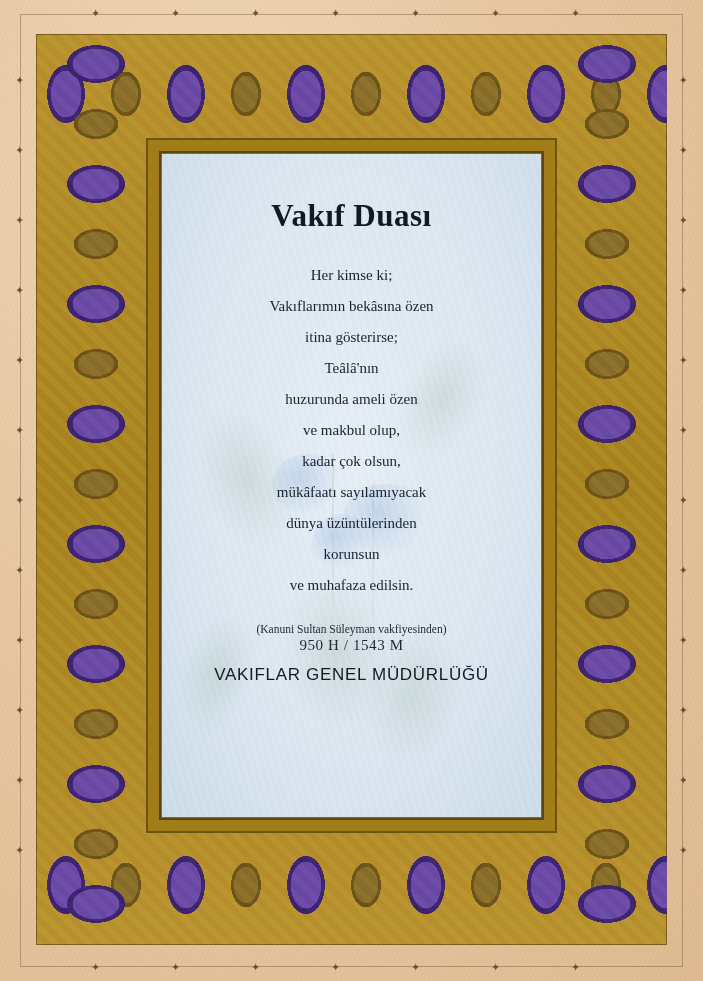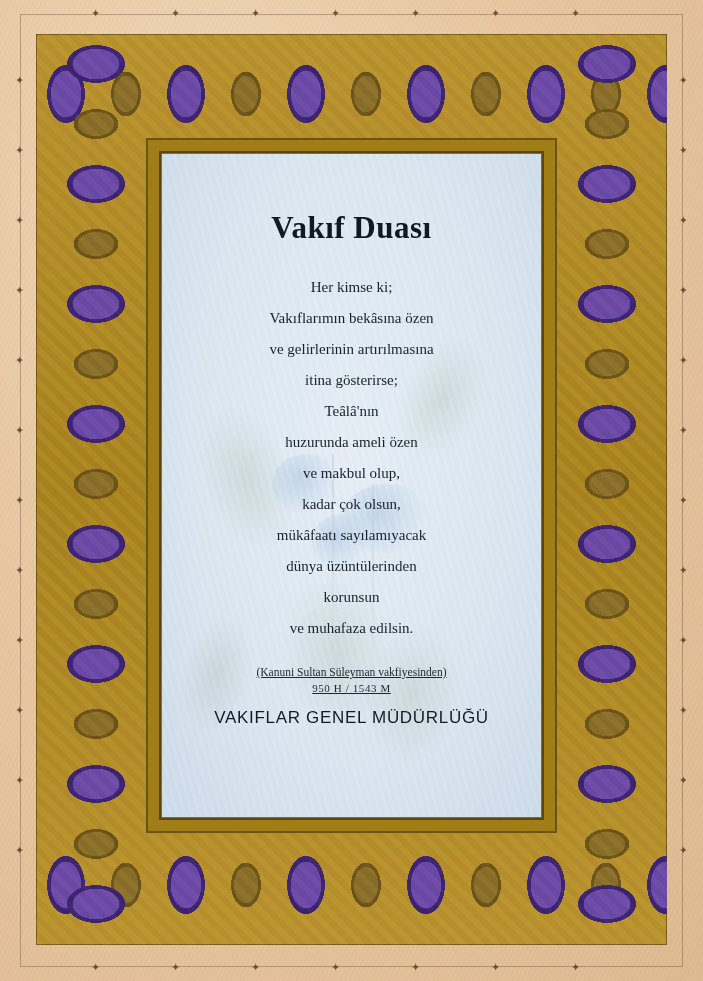--- a/index.html
+++ b/index.html
@@ -162,21 +162,21 @@
       repeating-linear-gradient(75deg, rgba(255,255,255,.10) 0 3px, rgba(120,140,165,.05) 3px 7px);
     opacity:.8;
   }
 
   .panel-content{
     position:absolute;
     inset:0;
     display:flex;
     flex-direction:column;
     align-items:center;
-    padding-top:56px;
+    padding-top:44px;
     color:#14202b;
     text-align:center;
   }
 
   .title{
     font-family:"Liberation Serif", serif;
     font-size:31px;
     font-weight:700;
     letter-spacing:.5px;
     margin-bottom:26px;
@@ -188,24 +188,23 @@
     line-height:31px;
     color:#16222e;
     white-space:nowrap;
     text-align:right;
   }
   .source{
     margin-top:20px;
     font-size:11.5px;
     line-height:16px;
     color:#1b2733;
-    text-decoration:underline;
   }
   .source .date{
-    font-size:11px;
+    font-size:15px;
     letter-spacing:.6px;
   }
   .institution{
     margin-top:12px;
     font-size:17px;
     letter-spacing:.7px;
     color:#101b26;
     font-family:"Liberation Sans", sans-serif;
   }
 </style>
@@ -284,21 +283,20 @@
       <div class="flower" style="left:150px; top:360px; width:60px; height:55px;"></div>
       <div class="leaf" style="left:200px; top:470px; width:100px; height:140px; transform:rotate(10deg);"></div>
       <div class="panel-tone"></div>
     </div>
 
     <div class="panel-content">
       <div class="title">Vakıf Duası</div>
 
       <div class="body-line">Her kimse ki;</div>
       <div class="body-line">Vakıflarımın bekâsına özen</div>
-      <div class="body-line">ve gelirlerinin artırılmasına</div>
       <div class="body-line">itina gösterirse;</div>
       <div class="body-line">Teâlâ'nın</div>
       <div class="body-line">huzurunda ameli özen</div>
       <div class="body-line">ve makbul olup,</div>
       <div class="body-line">kadar çok olsun,</div>
       <div class="body-line">mükâfaatı sayılamıyacak</div>
       <div class="body-line">dünya üzüntülerinden</div>
       <div class="body-line">korunsun</div>
       <div class="body-line">ve muhafaza edilsin.</div>
 

